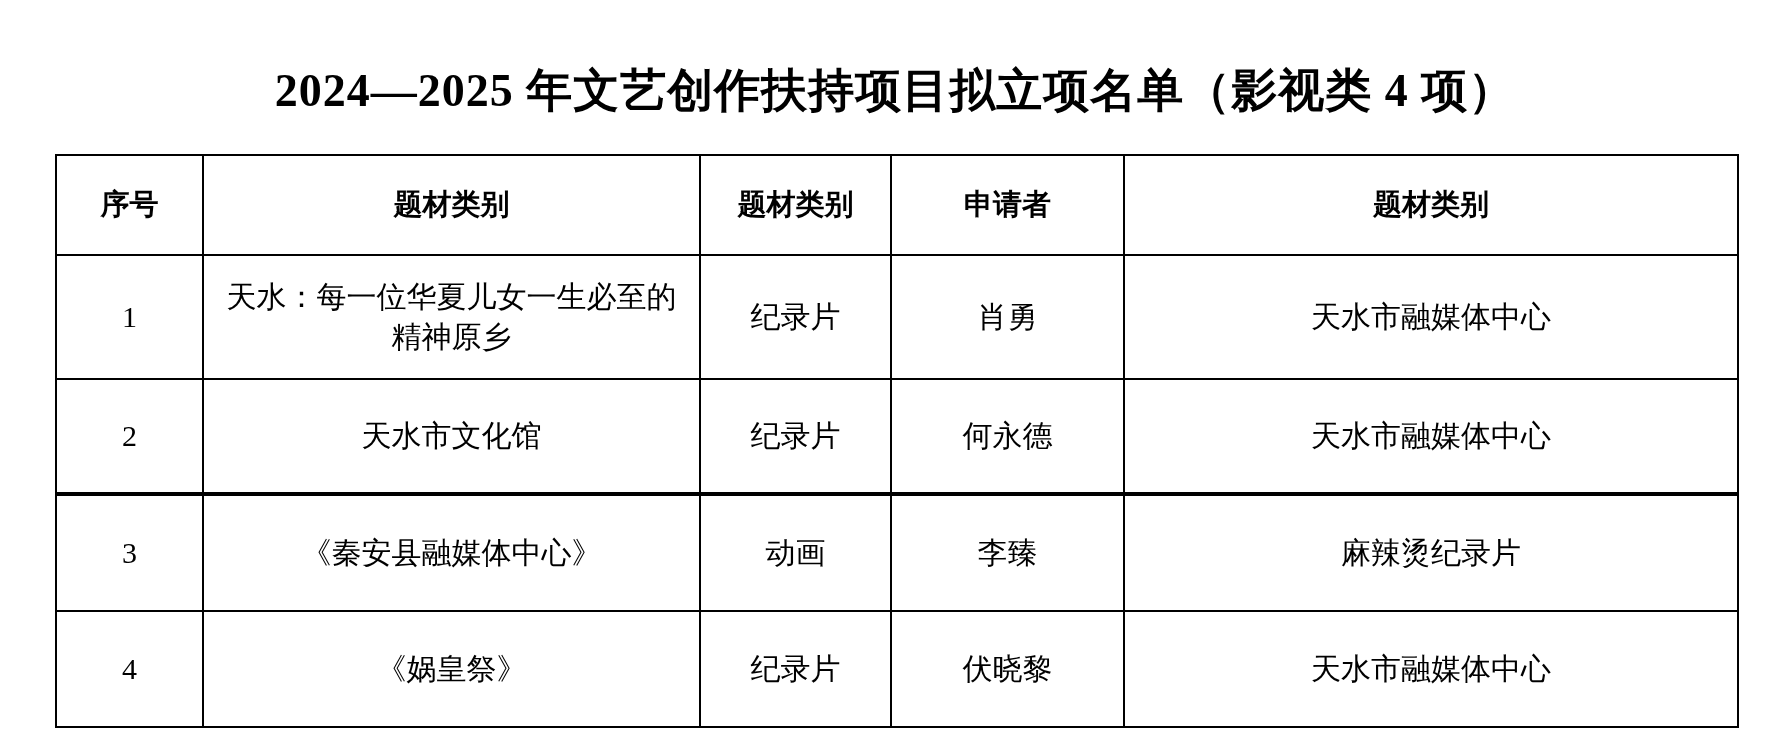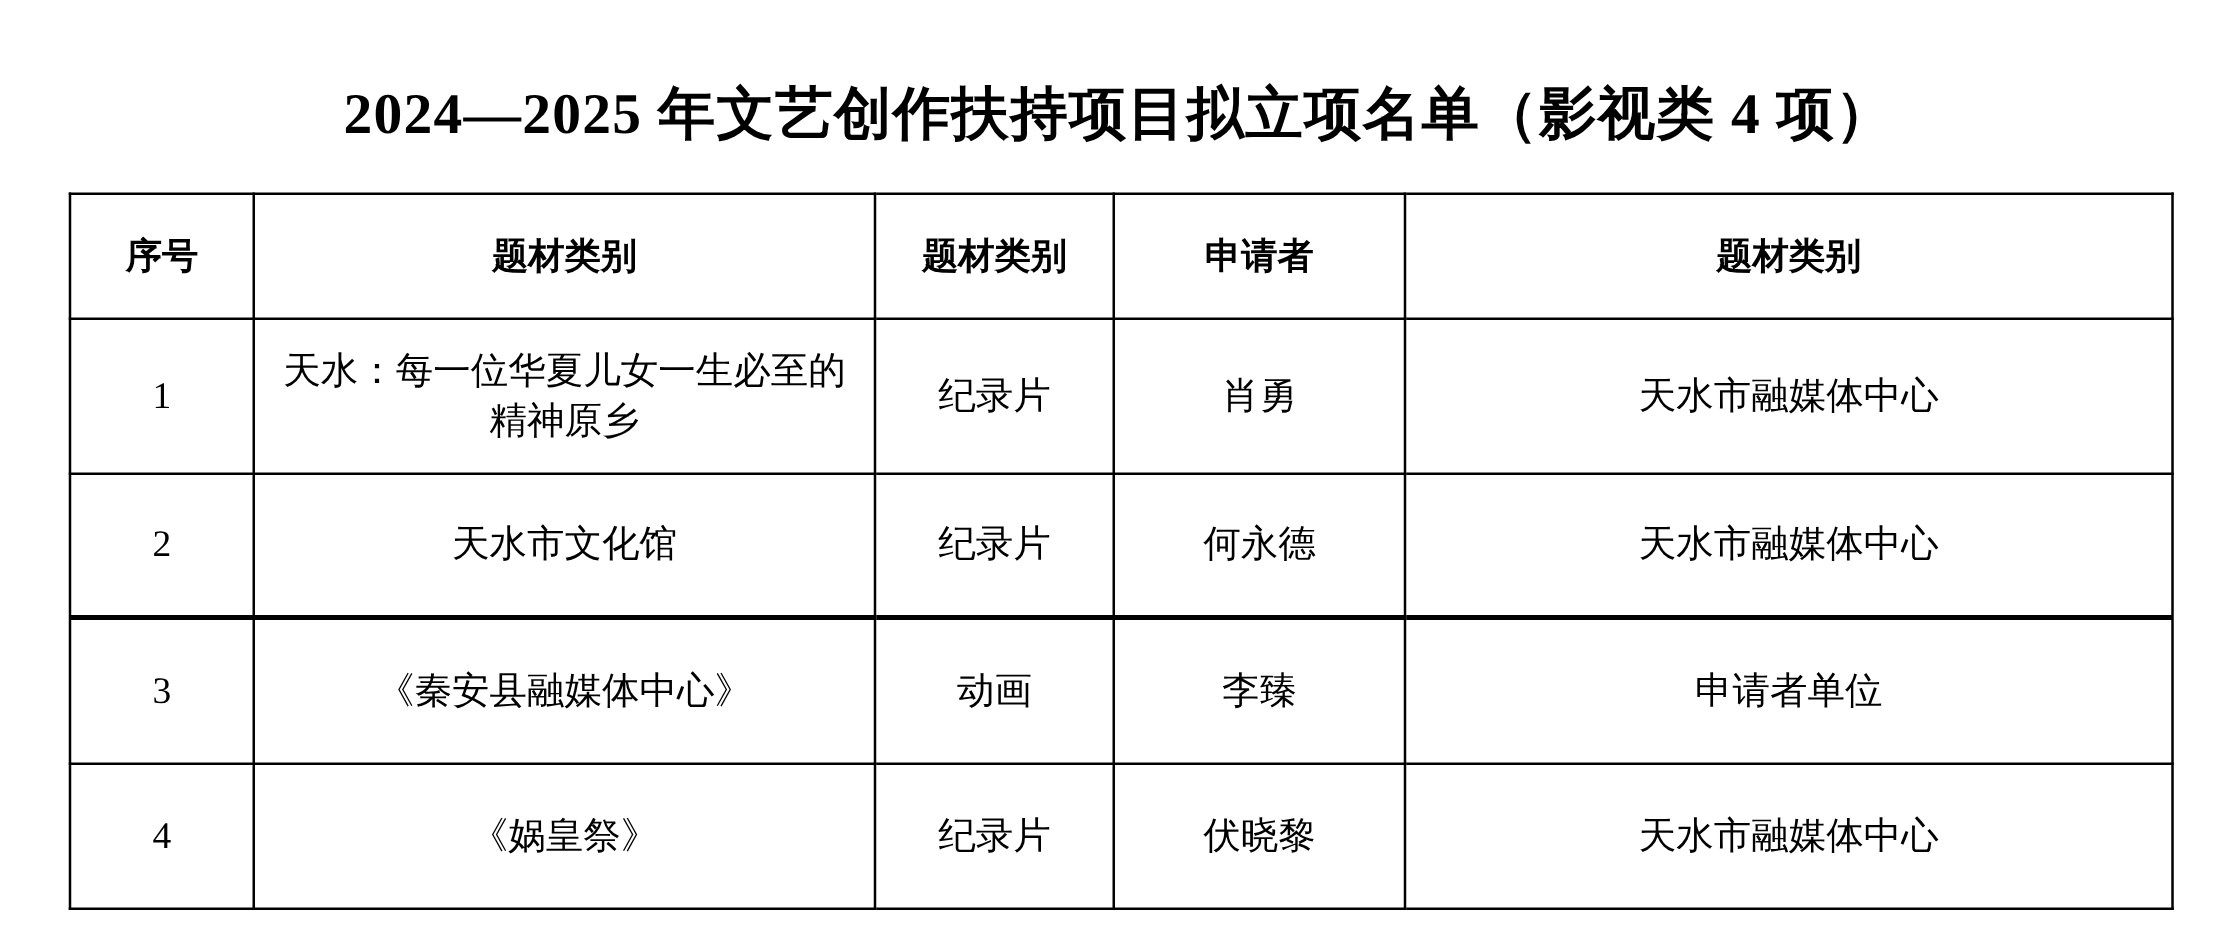--- a/index.html
+++ b/index.html
@@ -107,21 +107,21 @@
             <td class="">天水市文化馆</td>
             <td class="">纪录片</td>
             <td class="">何永德</td>
             <td class="">天水市融媒体中心</td>
           </tr>
           <tr class="row-3 thick-top">
             <td class="cell-no">3</td>
             <td class="">《秦安县融媒体中心》</td>
             <td class="">动画</td>
             <td class="">李臻</td>
-            <td class="">申请者单位</td>
+            <td class="">麻辣烫纪录片</td>
           </tr>
           <tr class="row-4">
             <td class="cell-no">4</td>
             <td class="">《娲皇祭》</td>
             <td class="">纪录片</td>
             <td class="">伏晓黎</td>
             <td class="">天水市融媒体中心</td>
           </tr>
         </tbody>
     </table>

